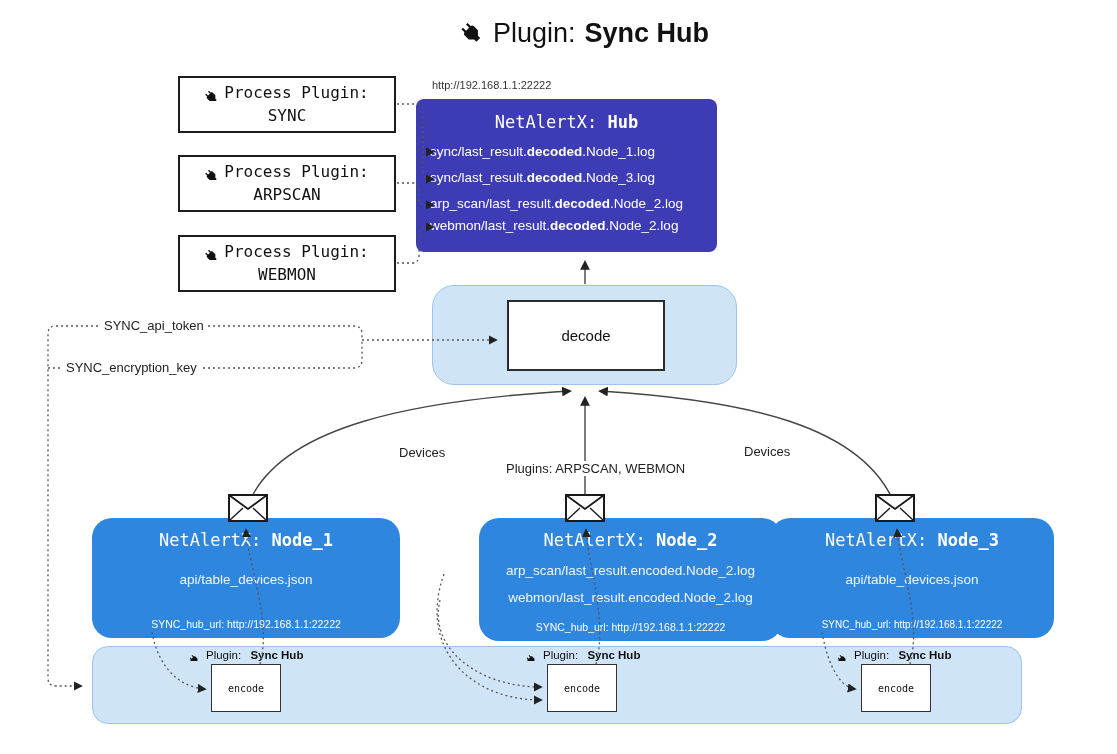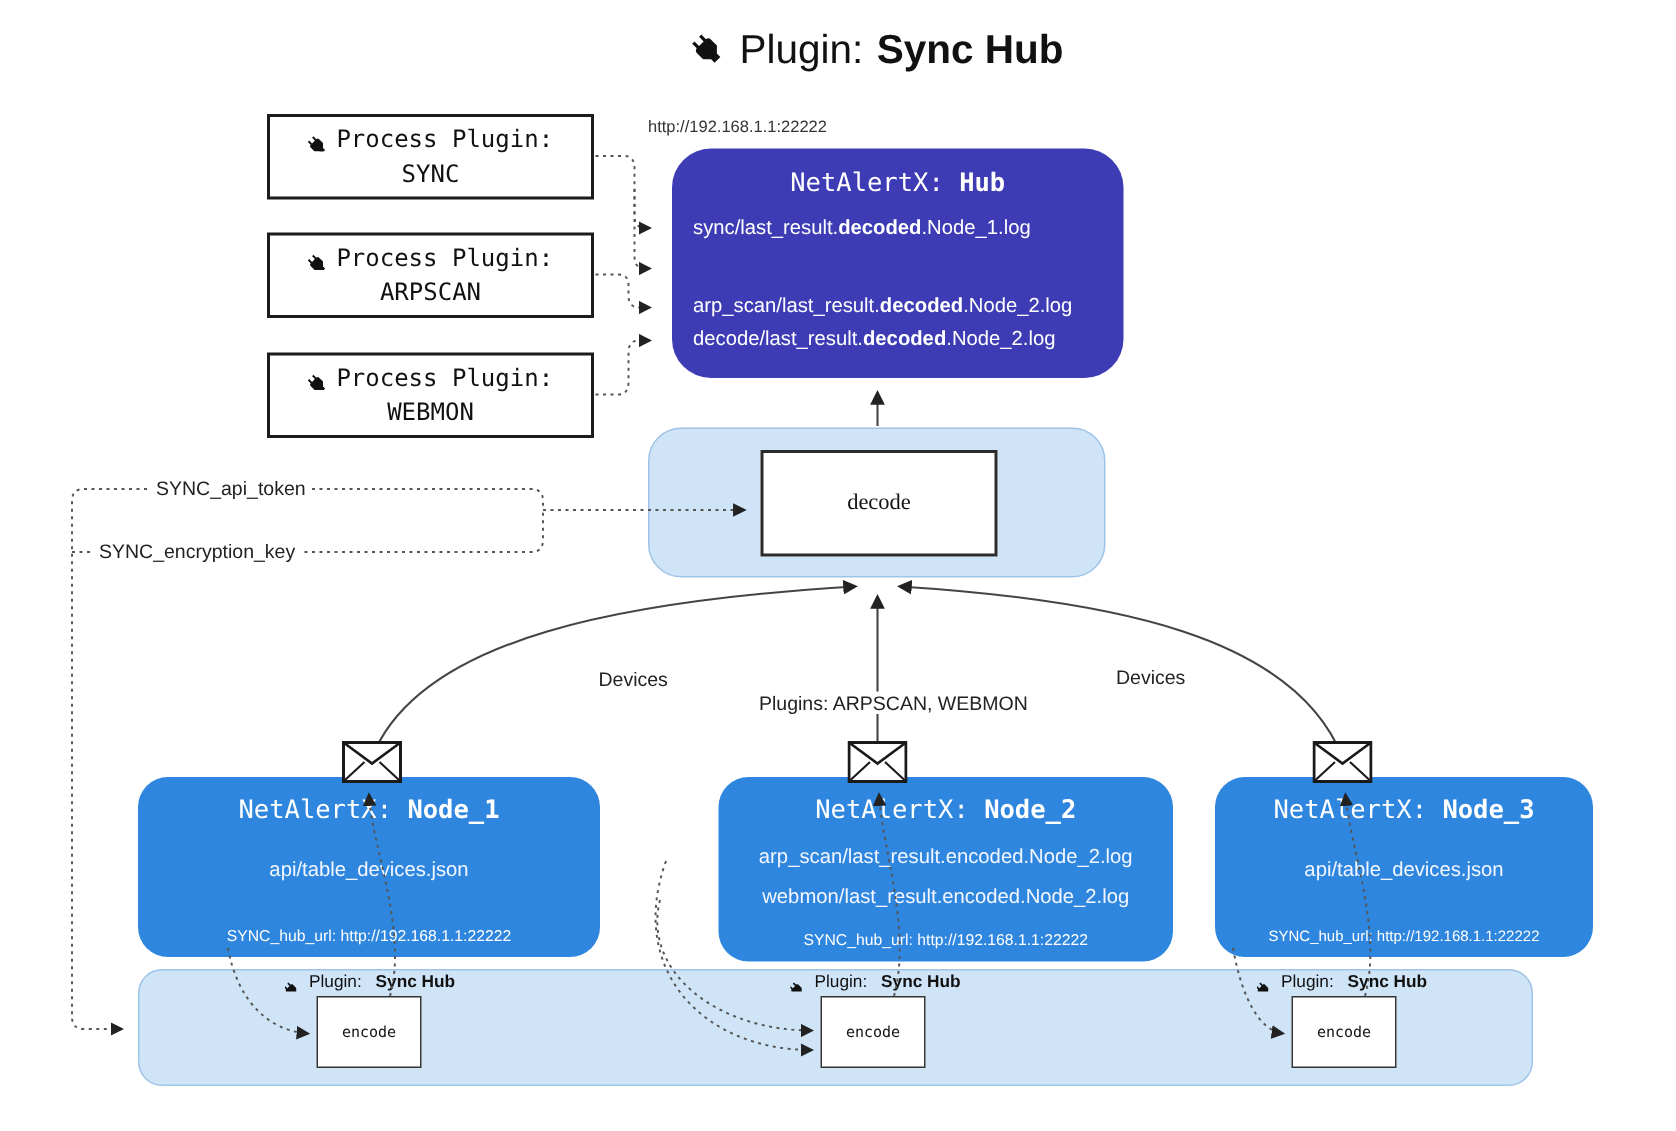--- a/index.html
+++ b/index.html
@@ -16,44 +16,44 @@
   .title b { font-weight:700; }
 
   
   .pbox { left:178px; width:218px; height:57px; background:#fff; border:2px solid #1c1c1c;
           display:flex; flex-direction:column; align-items:center; justify-content:center;
           font-family:"DejaVu Sans Mono", monospace; font-size:16px; line-height:1.4; }
   .pbox-line1 { display:flex; align-items:center; gap:3px; }
 
   
   .hub-url { left:432px; width:301px; top:79px; font-size:11px; color:#333; }
-  .hub { left:448px; top:99px; width:301px; height:153px; background:#3d3cb4;
-         border-radius:26px; color:#fff; z-index:1; }
+  .hub { left:416px; top:99px; width:301px; height:153px; background:#3d3cb4;
+         border-radius:8px; color:#fff; z-index:1; }
   .hub-title { position:absolute; top:13px; left:0; right:0; text-align:center;
                font-family:"DejaVu Sans Mono", monospace; font-size:17px; }
   .hub-row { position:absolute; left:14px; right:6px; font-size:13.5px; white-space:nowrap; }
 
   
   .decode-panel { left:432px; top:285px; width:305px; height:100px; background:#cfe4f7;
                   border:1px solid #9fc3e8; border-radius:22px; z-index:1; }
   .decode-box { left:507px; top:300px; width:158px; height:71px; background:#fff;
                 border:2px solid #2b2b2b; display:flex; align-items:center; justify-content:center;
-                font-family:Liberation Serif, serif; font-size:15px; z-index:2; }
+                font-family:Liberation Sans, sans-serif; font-size:15px; z-index:2; }
 
   
   .token { font-size:13px; color:#222; background:#fff; padding:0 4px; z-index:7; }
 
   
   .edge-label { font-size:13px; color:#222; background:#fff; padding:0 3px; z-index:7; white-space:nowrap; }
 
   
   .node { top:518px; background:#2e86de; border-radius:20px; color:#fff; z-index:1; }
   #node1 { left:92px;  width:308px; height:120px; }
   #node2 { left:432px; width:303px; height:123px;margin-left:47px; }
-  #node3 { left:770px; width:252px; height:120px;margin-left:40px; }
+  #node3 { left:770px; width:284px; height:120px; }
   .node-title { position:absolute; top:12px; left:0; right:0; text-align:center;
                 font-family:"DejaVu Sans Mono", monospace; font-size:17px; }
   .node-file { position:absolute; left:0; right:0; text-align:center; font-size:13.5px;
                color:#f2f6ff; white-space:nowrap; }
   .node-footer { position:absolute; bottom:8px; left:0; right:0; text-align:center;
                  font-size:10.5px; color:#fff; white-space:nowrap; }
   #node3 .node-footer { font-size:10px; }
 
   
   .env { z-index:6; }
@@ -129,25 +129,28 @@
 </div>
 
 <div class="abs hub-url">http://192.168.1.1:22222</div>
 <div class="abs hub">
   <div class="hub-title">
     <span>NetAlertX:</span> <b>Hub</b>
   </div>
   <div class="hub-row" style="top:45px">
     <span>sync/last_result.</span><b>decoded</b><span>.Node_1.log</span>
   </div>
+  <div class="hub-row" style="top:71px">
+    <span>sync/last_result.</span><b>decoded</b><span>.Node_3.log</span>
+  </div>
   <div class="hub-row" style="top:97px">
     <span>arp_scan/last_result.</span><b>decoded</b><span>.Node_2.log</span>
   </div>
   <div class="hub-row" style="top:119px">
-    <span>decode/last_result.</span><b>decoded</b><span>.Node_2.log</span>
+    <span>webmon/last_result.</span><b>decoded</b><span>.Node_2.log</span>
   </div>
 </div>
 
 <div class="abs decode-panel"></div>
 <div class="abs decode-box">decode</div>
 
 <div class="abs token" style="left:100px;top:318px">SYNC_api_token</div>
 <div class="abs token" style="left:62px;top:360px">SYNC_encryption_key</div>
 
 <div class="abs edge-label" style="left:396px;top:445px">Devices</div>

